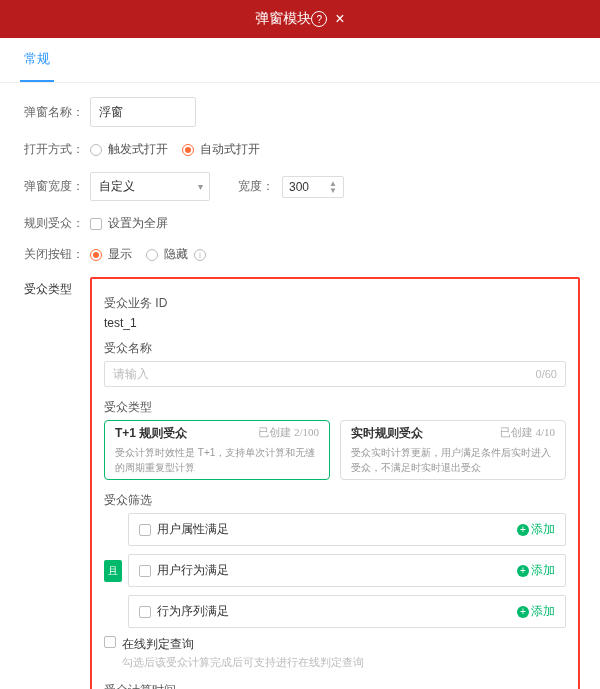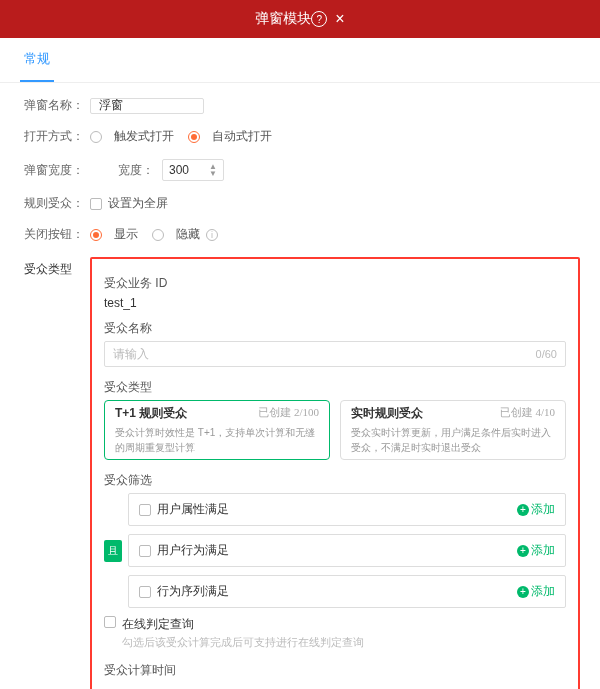--- a/index.html
+++ b/index.html
@@ -47,23 +47,23 @@
     font-size: 12px;
   }
   .row-label {
     width: 66px;
     color: #666;
     flex-shrink: 0;
   }
   .text-input {
     border: 1px solid #ddd;
     border-radius: 2px;
-    padding: 0 8px;
-    font-size: 12px;
-    width: 114px;
+    padding: 7px 8px;
+    font-size: 12px;
+    width: 106px;
     color: #333;
   }
   .sel {
     border: 1px solid #ddd;
     border-radius: 2px;
     padding: 5px 22px 5px 8px;
     font-size: 12px;
     width: 120px;
     background: #fff;
     position: relative;
@@ -75,21 +75,21 @@
   .sub-label { color: #666; margin: 0 8px 0 28px; }
   .num-input {
     border: 1px solid #ddd; border-radius: 2px;
     display: inline-flex; align-items: center;
     padding: 3px 6px; width: 62px; justify-content: space-between;
     font-size: 12px;
   }
   .stepper { display:flex; flex-direction:column; line-height:7px; font-size:8px; color:#999; cursor:pointer; }
   .radio-group { display: inline-flex; gap: 14px; align-items: center; }
   .radio {
-    display: inline-flex; align-items: center; gap: 12px; cursor: pointer;
+    display: inline-flex; align-items: center; gap: 6px; cursor: pointer;
     color: #555;
   }
   .radio-dot {
     width: 12px; height: 12px; border: 1px solid #bbb; border-radius: 50%;
     display: inline-flex; align-items: center; justify-content: center;
   }
   .radio.checked .radio-dot { border-color: #ff6b35; }
   .radio.checked .radio-dot::after {
     content: ''; width: 6px; height: 6px; background: #ff6b35; border-radius: 50%;
   }
@@ -187,20 +187,24 @@
       </span>
       <span class="radio checked">
         <span class="radio-dot"></span>
         <span>自动式打开</span>
       </span>
     </span>
   </div>
 
   <div class="row">
     <span class="row-label">弹窗宽度：</span>
+    <span class="sel">
+      <span>自定义</span>
+      <span class="caret">▾</span>
+    </span>
     <span class="sub-label">宽度：</span>
     <span class="num-input">
       <span>300</span>
       <span class="stepper">
           <span>▲</span>
           <span>▼</span>
         </span>
     </span>
   </div>
 

